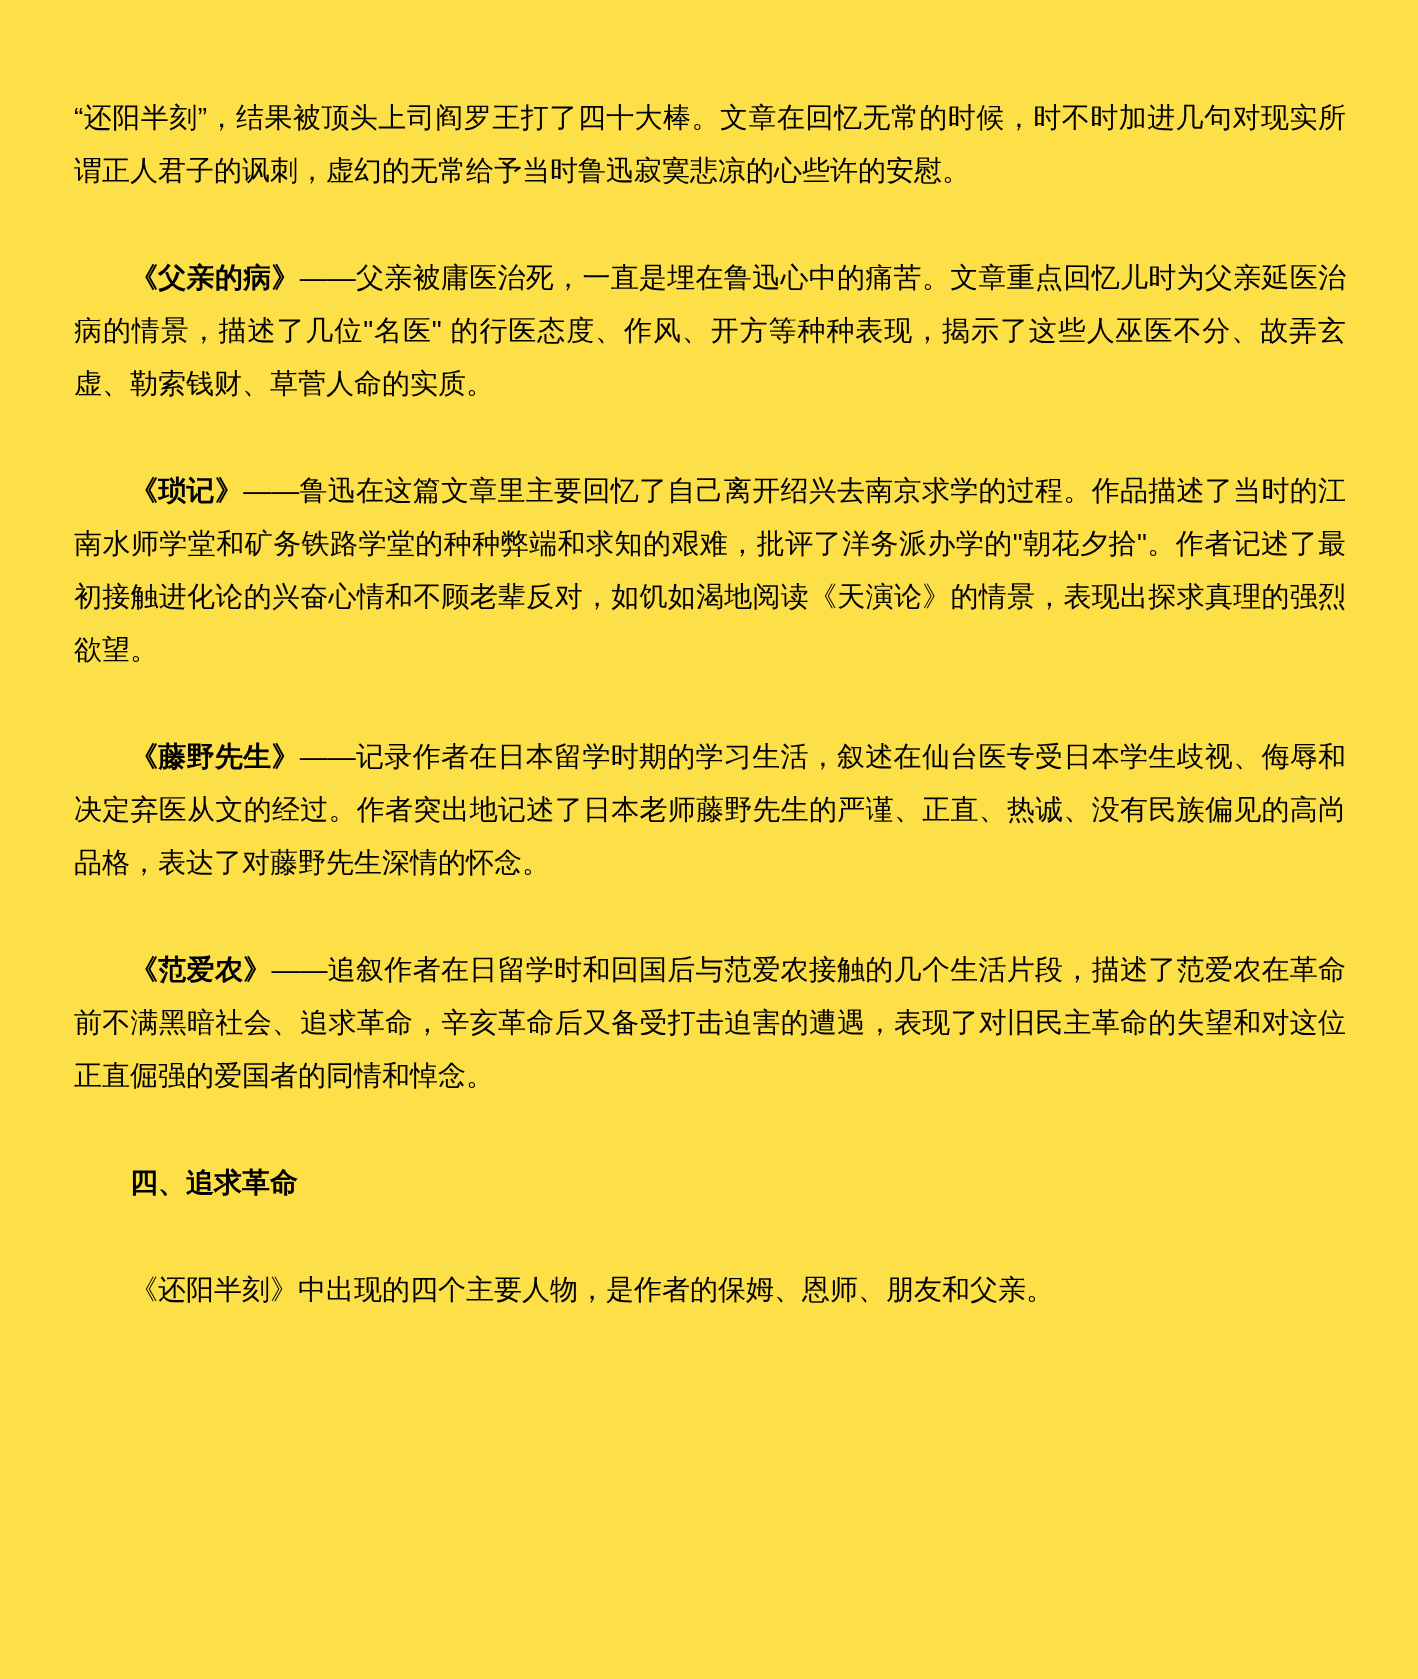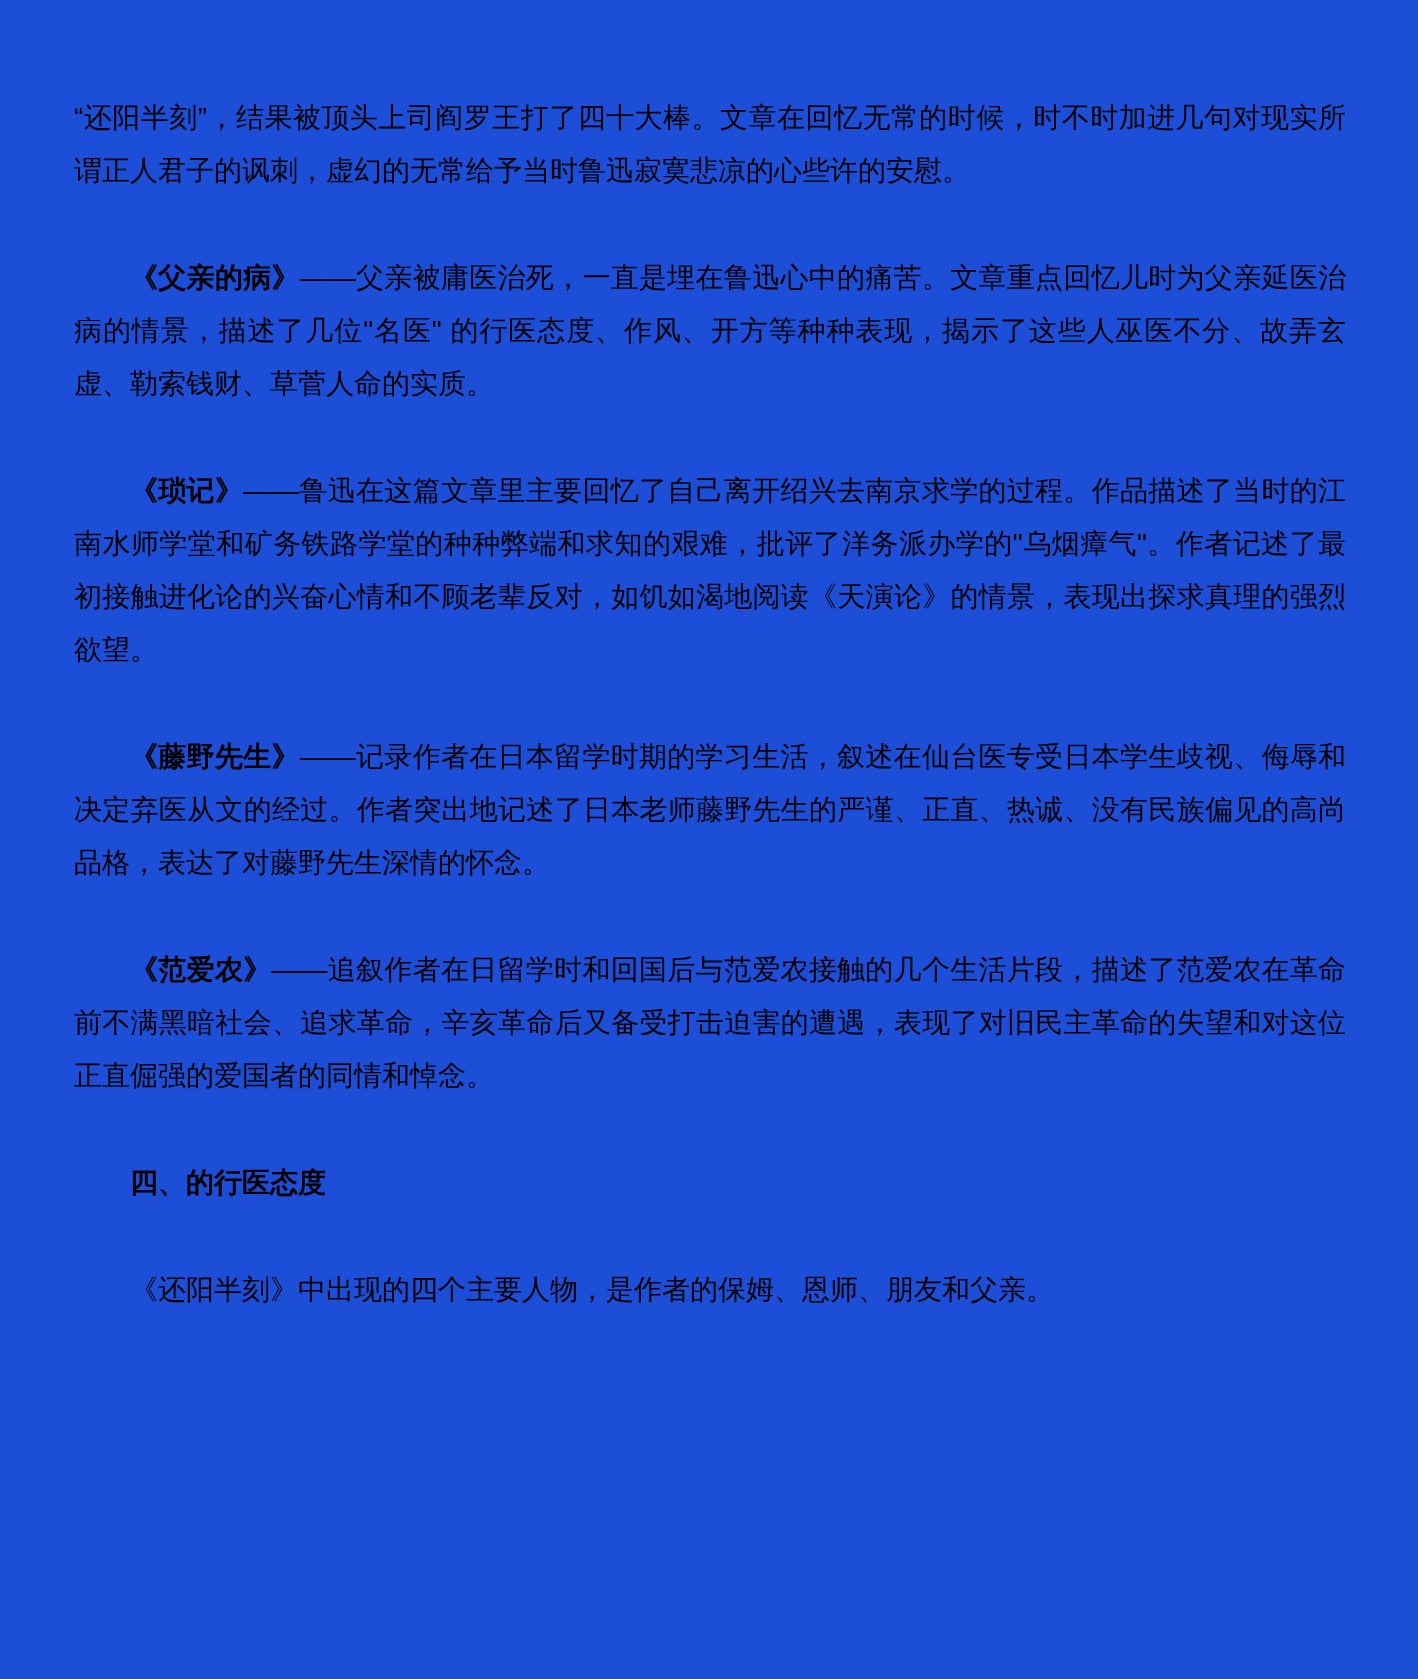--- a/index.html
+++ b/index.html
@@ -12,21 +12,21 @@
     background: #ffffff;
     color: #000000;
     font-family: "Liberation Sans", "DejaVu Sans", sans-serif;
   }
   .page {
     box-sizing: border-box;
     width: 1418px;
     height: 1679px;
     padding: 91px 72px 0 74px;
     overflow: hidden;
-    background: #1d4ed8;
+    background: #fde047;
   }
   .para {
     font-size: 28px;
     line-height: 53px;
     margin: 0 0 54px 0;
     text-align: justify;
     word-break: break-all;
   }
   .para.indent {
     text-indent: 2em;
@@ -38,23 +38,23 @@
 </head>
 <body>
 
 <div class="page">
 
   <p class="para"><span> “还阳半刻”，结果被顶头上司阎罗王打了四十大棒。文章在回忆无常的时候，时不时加进几句对现实所谓正人君子的讽刺，虚幻的无常给予当时鲁迅寂寞悲凉的心些许的安慰。</span></p>
 
 
   <p class="para indent"><span class="lead">《父亲的病》</span><span>——父亲被庸医治死，一直是埋在鲁迅心中的痛苦。文章重点回忆儿时为父亲延医治病的情景，描述了几位"名医" 的行医态度、作风、开方等种种表现，揭示了这些人巫医不分、故弄玄虚、勒索钱财、草菅人命的实质。</span></p>
 
-  <p class="para indent"><span class="lead">《琐记》</span><span>——鲁迅在这篇文章里主要回忆了自己离开绍兴去南京求学的过程。作品描述了当时的江南水师学堂和矿务铁路学堂的种种弊端和求知的艰难，批评了洋务派办学的"乌烟瘴气"。作者记述了最初接触进化论的兴奋心情和不顾老辈反对，如饥如渴地阅读《天演论》的情景，表现出探求真理的强烈欲望。</span></p>
+  <p class="para indent"><span class="lead">《琐记》</span><span>——鲁迅在这篇文章里主要回忆了自己离开绍兴去南京求学的过程。作品描述了当时的江南水师学堂和矿务铁路学堂的种种弊端和求知的艰难，批评了洋务派办学的"朝花夕拾"。作者记述了最初接触进化论的兴奋心情和不顾老辈反对，如饥如渴地阅读《天演论》的情景，表现出探求真理的强烈欲望。</span></p>
 
   <p class="para indent"><span class="lead">《藤野先生》</span><span>——记录作者在日本留学时期的学习生活，叙述在仙台医专受日本学生歧视、侮辱和决定弃医从文的经过。作者突出地记述了日本老师藤野先生的严谨、正直、热诚、没有民族偏见的高尚品格，表达了对藤野先生深情的怀念。</span></p>
 
   <p class="para indent"><span class="lead">《范爱农》</span><span>——追叙作者在日留学时和回国后与范爱农接触的几个生活片段，描述了范爱农在革命前不满黑暗社会、追求革命，辛亥革命后又备受打击迫害的遭遇，表现了对旧民主革命的失望和对这位正直倔强的爱国者的同情和悼念。</span></p>
 
-  <p class="para indent"><span class="lead">四、的行医态度</span></p>
+  <p class="para indent"><span class="lead">四、追求革命</span></p>
 
   <p class="para indent"><span>《还阳半刻》中出现的四个主要人物，是作者的保姆、恩师、朋友和父亲。</span></p>
 
 </div>
 
 </body></html>

